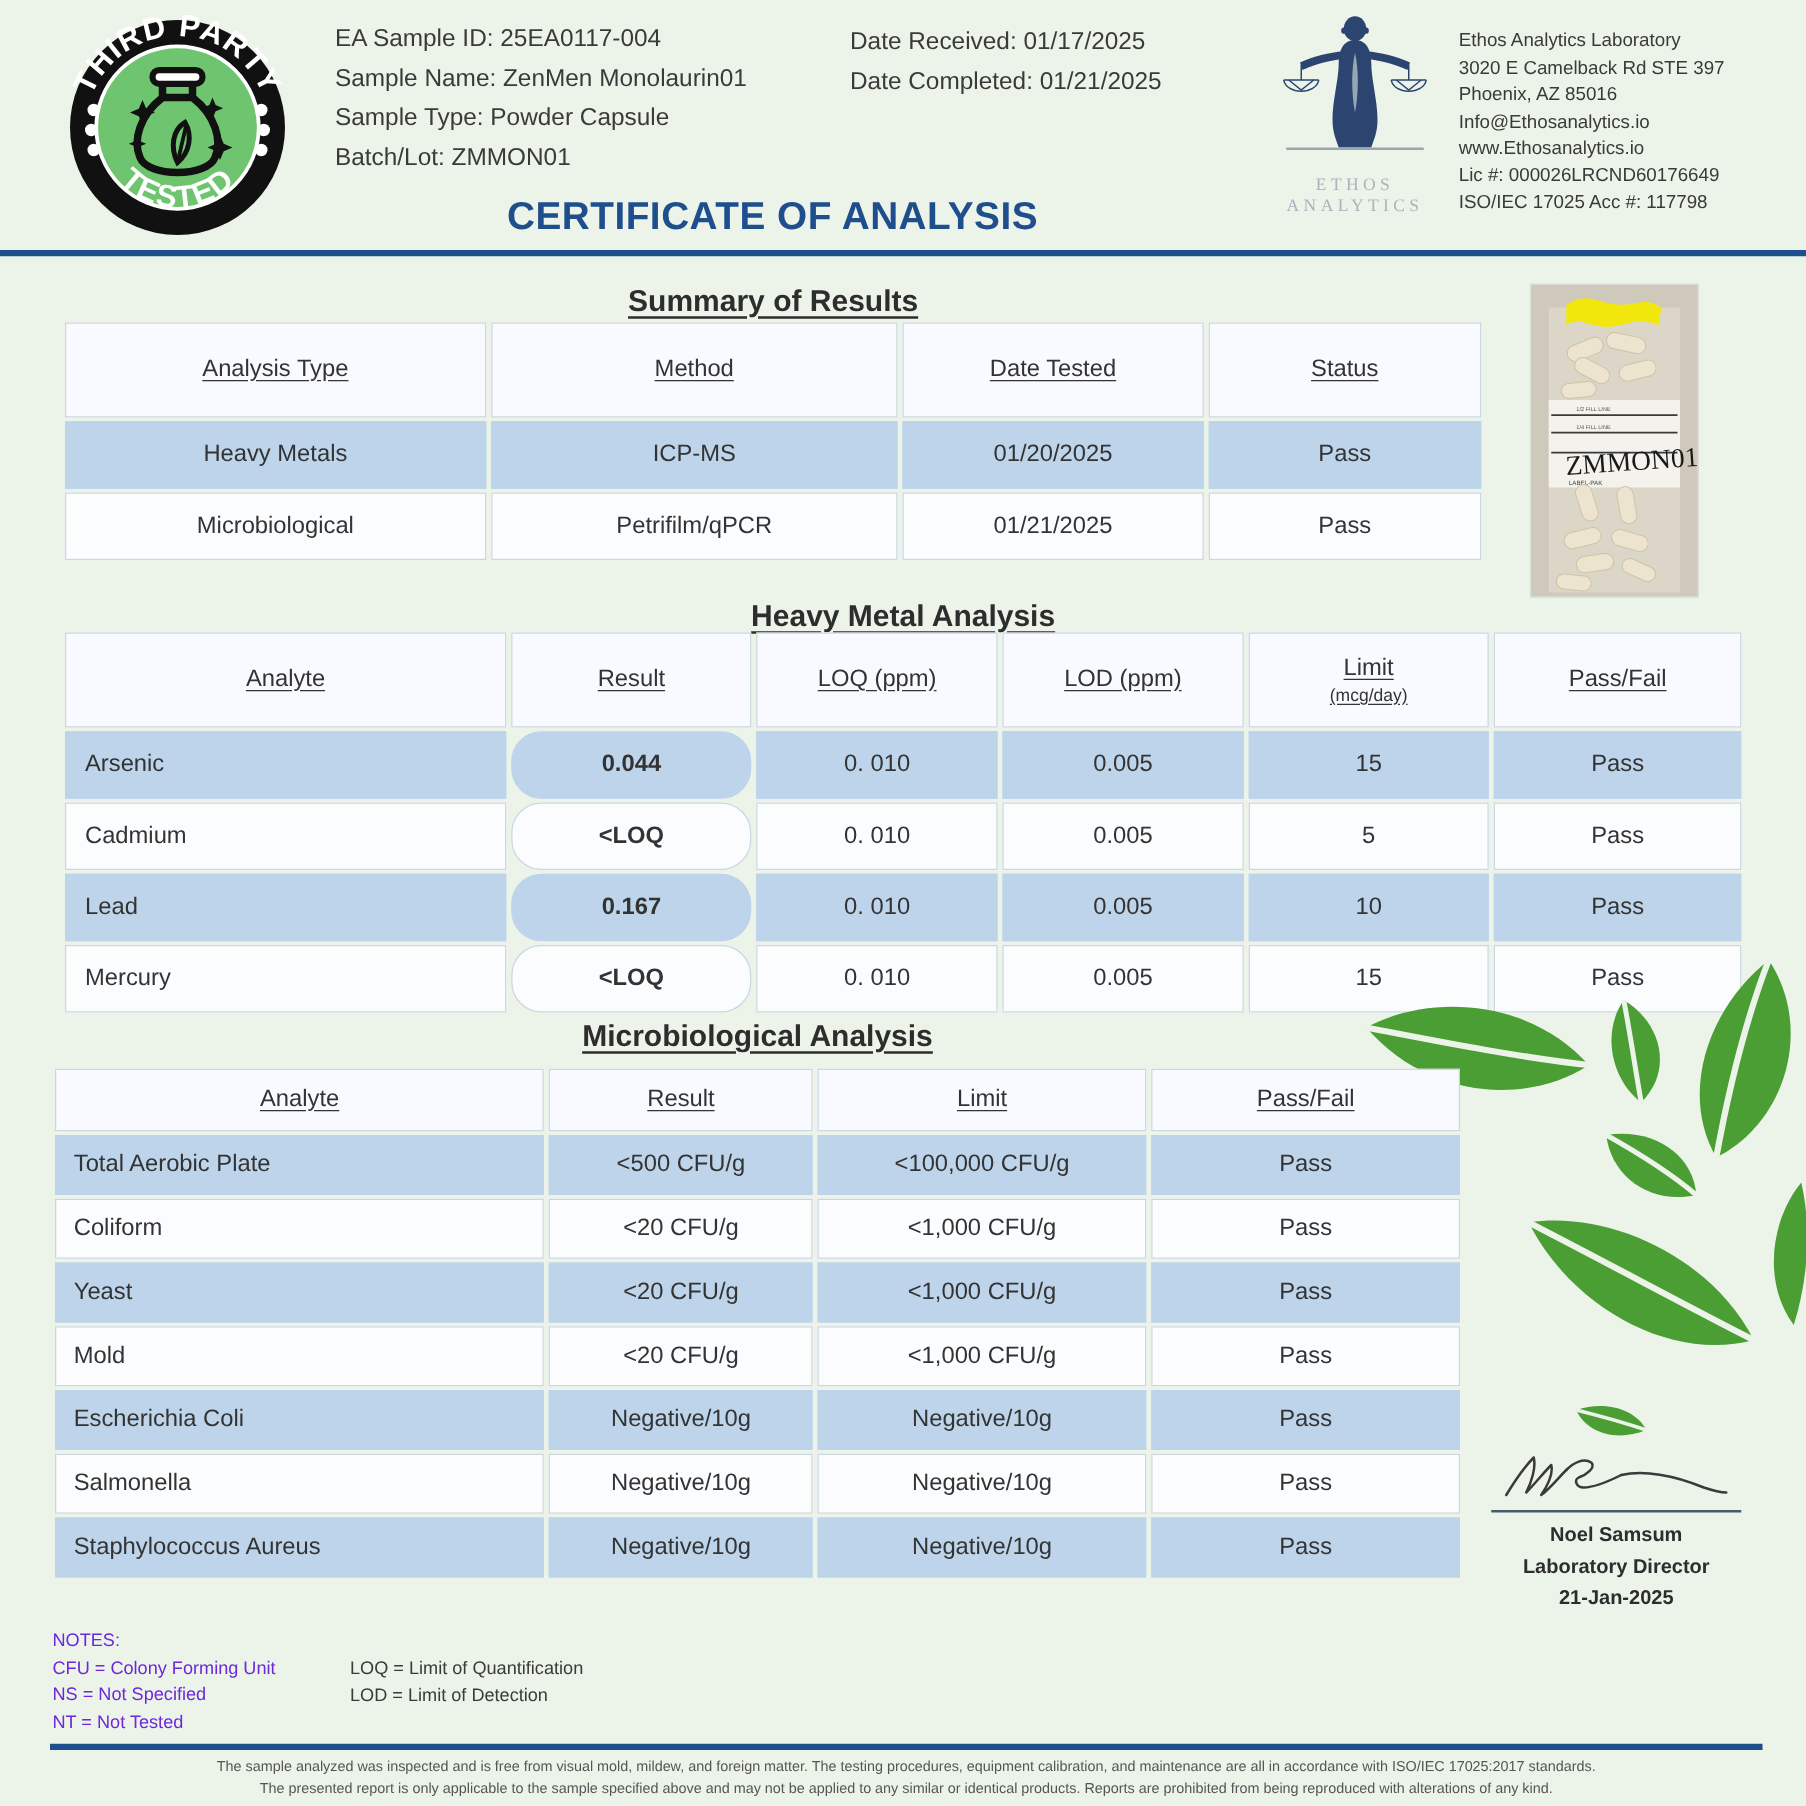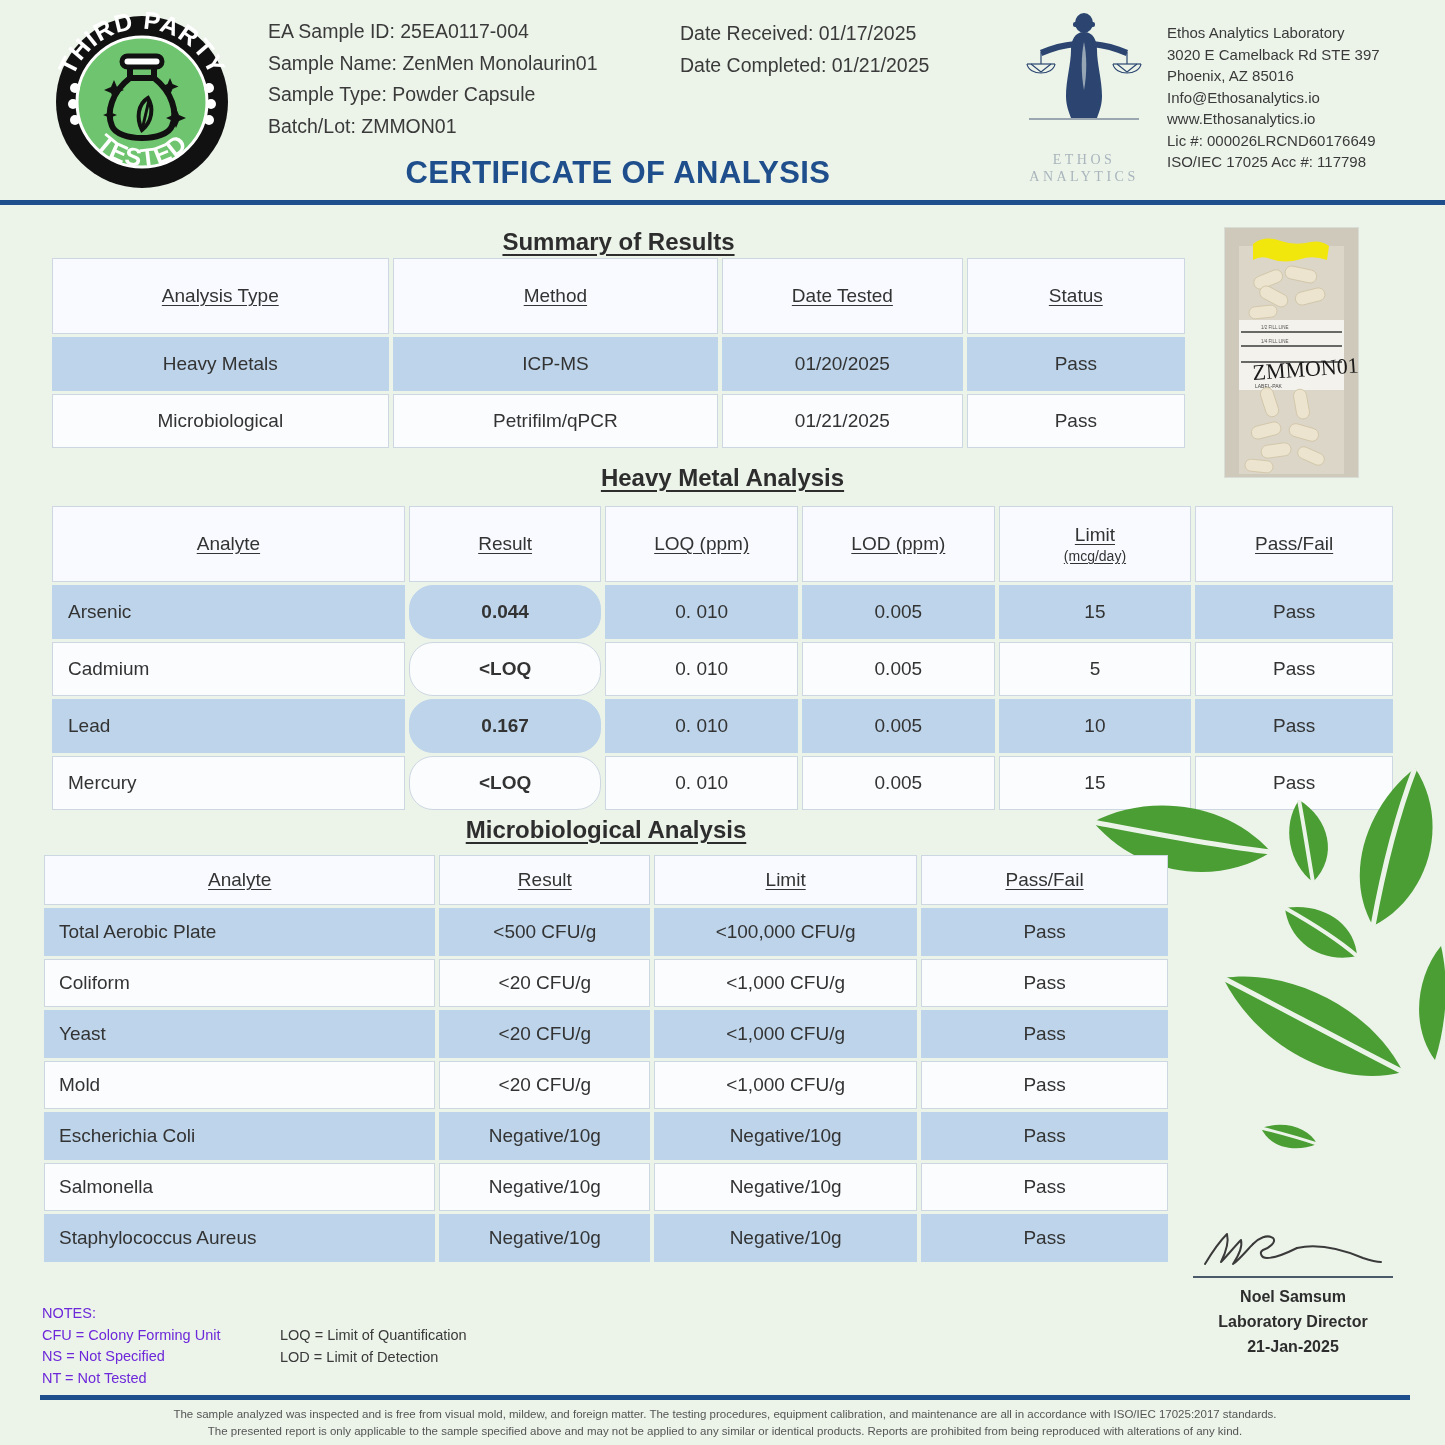--- a/index.html
+++ b/index.html
@@ -75,21 +75,21 @@
     height: 175px;
   }
   .ethos-mark { display: block; margin: 0 auto; }
   .ethos-name {
     text-align: center;
     font-family: "Liberation Serif", serif;
     color: #a9b4bc;
     font-size: 14px;
     letter-spacing: 3.5px;
     line-height: 17px;
-    margin-top: 11px;
+    margin-top: 0;
   }
 
   .lab-info {
     position: absolute;
     left: 1167px;
     top: 22px;
     font-size: 15px;
     line-height: 21.5px;
     color: #3a3a3a;
     white-space: nowrap;
@@ -242,21 +242,21 @@
     top: 1325px;
     font-size: 14.5px;
     line-height: 21.5px;
     color: #3a3a3a;
   }
 
   
   .sig-block {
     position: absolute;
     left: 1193px;
-    top: 1228px;
+    top: 1160px;
     width: 200px;
     text-align: center;
   }
   .sig-img { display: block; margin: 0 auto; }
   .sig-line {
     width: 200px;
     height: 2px;
     background: #4a5a6a;
     margin: 2px auto 6px auto;
   }
@@ -466,21 +466,21 @@
         <rect x="62" y="170" width="30" height="13" rx="6.5" transform="rotate(80 77 176)"></rect>
         <rect x="26" y="196" width="30" height="13" rx="6.5" transform="rotate(-14 41 202)"></rect>
         <rect x="64" y="198" width="30" height="13" rx="6.5" transform="rotate(16 79 204)"></rect>
         <rect x="36" y="216" width="30" height="13" rx="6.5" transform="rotate(-8 51 222)"></rect>
         <rect x="72" y="222" width="28" height="12" rx="6" transform="rotate(24 86 228)"></rect>
         <rect x="20" y="232" width="28" height="12" rx="6" transform="rotate(6 34 238)"></rect>
       </g>
     </svg>
   </div>
 
-  <div class="section-title" style="position:absolute; left:48px; top:464px; width:1349px;">Heavy Metal Analysis </div>
+  <div class="section-title" style="position:absolute; left:48px; top:480px; width:1349px;">Heavy Metal Analysis </div>
 
   <table class="tbl-metals">
     <colgroup>
       <col class="c1">
         <col class="c2">
         <col class="c3">
         <col class="c4">
         <col class="c5">
         <col class="c6">
     </colgroup>

